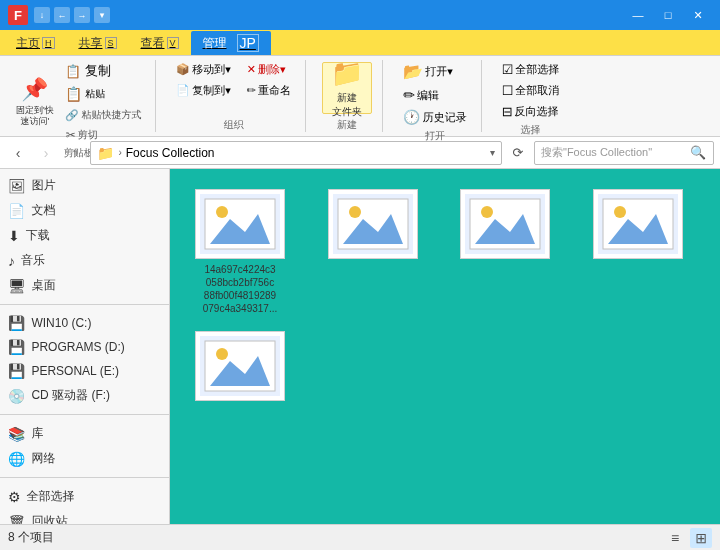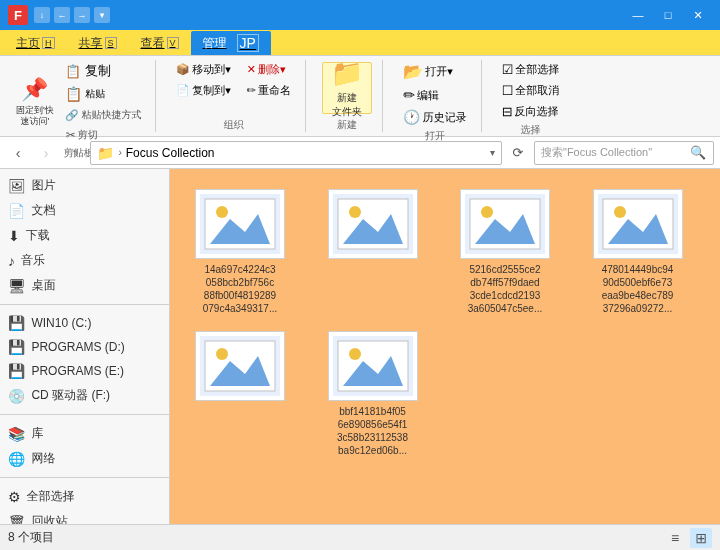--- a/index.html
+++ b/index.html
@@ -99,21 +99,21 @@
       color: #333;
       cursor: pointer;
       white-space: nowrap;
     }
     .sidebar-icon { font-size: 14px; flex-shrink: 0; }
     .sidebar-separator { height: 1px; background: #d0d0d0; margin: 2px 0; }
 
     
     .file-area {
       flex: 1;
-      background: #fdba74;
+      background: #14b8a6;
       overflow-y: auto;
       position: relative;
     }
     .file-grid {
       display: grid;
       grid-template-columns: repeat(4, 1fr);
       gap: 0;
       padding: 10px;
     }
     .file-item {
@@ -359,21 +359,21 @@
       <div class="sidebar-item">
         <span class="sidebar-icon">💾</span>
         <span>WIN10 (C:)</span>
       </div>
       <div class="sidebar-item">
         <span class="sidebar-icon">💾</span>
         <span>PROGRAMS (D:)</span>
       </div>
       <div class="sidebar-item">
         <span class="sidebar-icon">💾</span>
-        <span>PROGRAMS (E:)</span>
+        <span>PERSONAL (E:)</span>
       </div>
       <div class="sidebar-item">
         <span class="sidebar-icon">💿</span>
         <span>CD 驱动器 (F:)</span>
       </div>
     </div>
     <div class="sidebar-separator"></div>
     <div class="sidebar-section">
       <div class="sidebar-item">
         <span class="sidebar-icon">📚</span>
@@ -430,57 +430,44 @@
 
         <div class="file-item">
           <div class="file-thumbnail">
             <svg class="file-thumb-svg" viewBox="0 0 80 60" xmlns="http://www.w3.org/2000/svg">
               <rect width="80" height="60" fill="#e8f0fe"></rect>
               <rect x="5" y="5" width="70" height="50" fill="white" stroke="#c0c0c0" stroke-width="1"></rect>
               <polygon points="10,50 30,25 45,38 58,20 70,50" fill="#4a90d9" opacity="0.8"></polygon>
               <circle cx="22" cy="18" r="6" fill="#f0c040"></circle>
             </svg>
           </div>
-          <div class="file-name">5216cd2555ce2<br>db74ff57f9daed<br>3cde1cdcd2193<br>3a605047c5ee...</div>
         </div>
 
         <div class="file-item">
           <div class="file-thumbnail">
             <svg class="file-thumb-svg" viewBox="0 0 80 60" xmlns="http://www.w3.org/2000/svg">
               <rect width="80" height="60" fill="#e8f0fe"></rect>
               <rect x="5" y="5" width="70" height="50" fill="white" stroke="#c0c0c0" stroke-width="1"></rect>
               <polygon points="10,50 30,25 45,38 58,20 70,50" fill="#4a90d9" opacity="0.8"></polygon>
               <circle cx="22" cy="18" r="6" fill="#f0c040"></circle>
             </svg>
           </div>
-          <div class="file-name">478014449bc94<br>90d500ebf6e73<br>eaa9be48ec789<br>37296a09272...</div>
         </div>
 
         <div class="file-item">
           <div class="file-thumbnail">
             <svg class="file-thumb-svg" viewBox="0 0 80 60" xmlns="http://www.w3.org/2000/svg">
               <rect width="80" height="60" fill="#e8f0fe"></rect>
               <rect x="5" y="5" width="70" height="50" fill="white" stroke="#c0c0c0" stroke-width="1"></rect>
               <polygon points="10,50 30,25 45,38 58,20 70,50" fill="#4a90d9" opacity="0.8"></polygon>
               <circle cx="22" cy="18" r="6" fill="#f0c040"></circle>
             </svg>
           </div>
         </div>
 
-        <div class="file-item">
-          <div class="file-thumbnail">
-            <svg class="file-thumb-svg" viewBox="0 0 80 60" xmlns="http://www.w3.org/2000/svg">
-              <rect width="80" height="60" fill="#e8f0fe"></rect>
-              <rect x="5" y="5" width="70" height="50" fill="white" stroke="#c0c0c0" stroke-width="1"></rect>
-              <polygon points="10,50 30,25 45,38 58,20 70,50" fill="#4a90d9" opacity="0.8"></polygon>
-              <circle cx="22" cy="18" r="6" fill="#f0c040"></circle>
-            </svg>
-          </div>
-          <div class="file-name">bbf14181b4f05<br>6e890856e54f1<br>3c58b23112538<br>ba9c12ed06b...</div>
-        </div>
 
       </div>
     </div>
   </div>
 </div>
 
 <div class="status-bar">
   <span>8 个项目</span>
   <div class="status-right">
     <div class="view-btn">≡</div>

